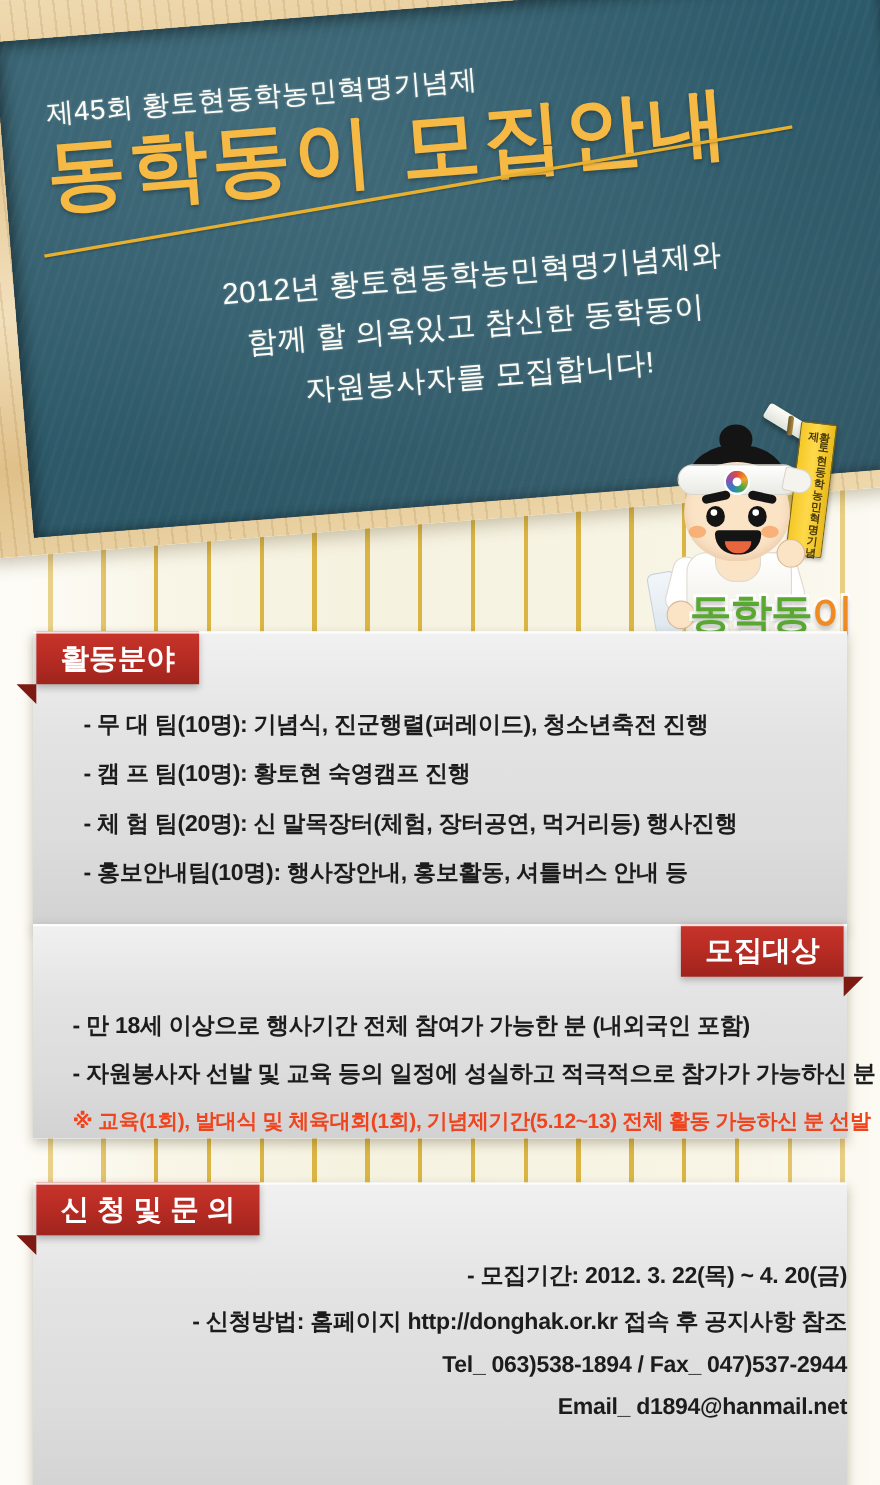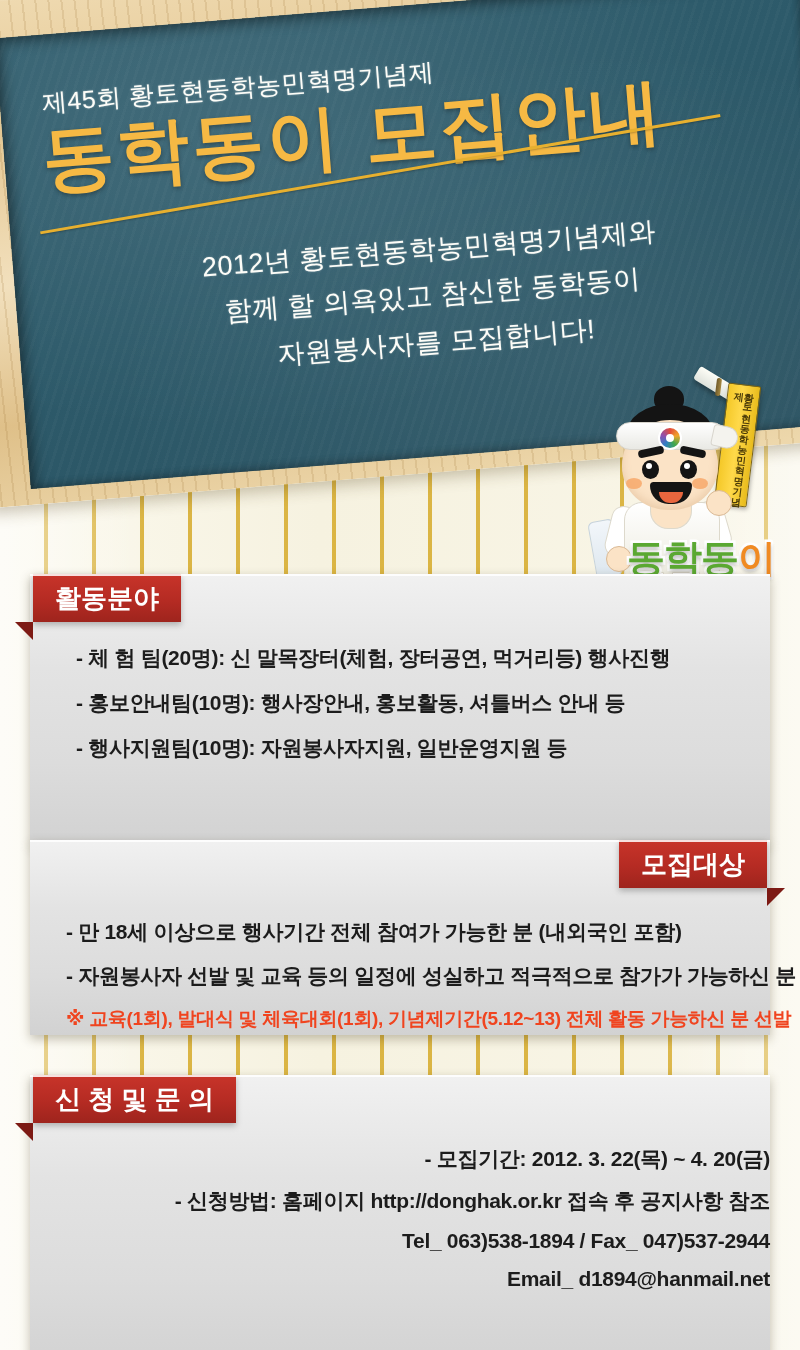--- a/index.html
+++ b/index.html
@@ -294,23 +294,24 @@
     <div class="m-hand r"></div>
     <div id="mascot-logo">
       <span>동학동</span>
         <span class="ch-orange">이</span>
     </div>
   </div>
 
   <div class="panel" id="panel-fields">
     <div class="banner left">활동분야</div>
     <div class="panel-body">
+      <div class="line">- 무    대    팀(10명): 기념식, 진군행렬(퍼레이드), 청소년축전 진행</div>
+      <div class="line">- 캠    프    팀(10명): 황토현 숙영캠프 진행</div>
       <div class="line">- 체    험    팀(20명): 신 말목장터(체험, 장터공연, 먹거리등) 행사진행</div>
       <div class="line">- 홍보안내팀(10명): 행사장안내,  홍보활동, 셔틀버스 안내 등</div>
-      <div class="line">- 행사지원팀(10명): 자원봉사자지원, 일반운영지원 등</div>
     </div>
   </div>
 
   <div class="panel" id="panel-target">
     <div class="banner right">모집대상</div>
     <div class="panel-body">
       <div class="line">- 만 18세 이상으로 행사기간 전체 참여가 가능한 분 (내외국인 포함)</div>
       <div class="line">- 자원봉사자 선발 및 교육 등의 일정에 성실하고 적극적으로 참가가 가능하신 분</div>
       <div class="line note">※ 교육(1회), 발대식 및 체육대회(1회), 기념제기간(5.12~13) 전체 활동 가능하신 분 선발</div>
     </div>

